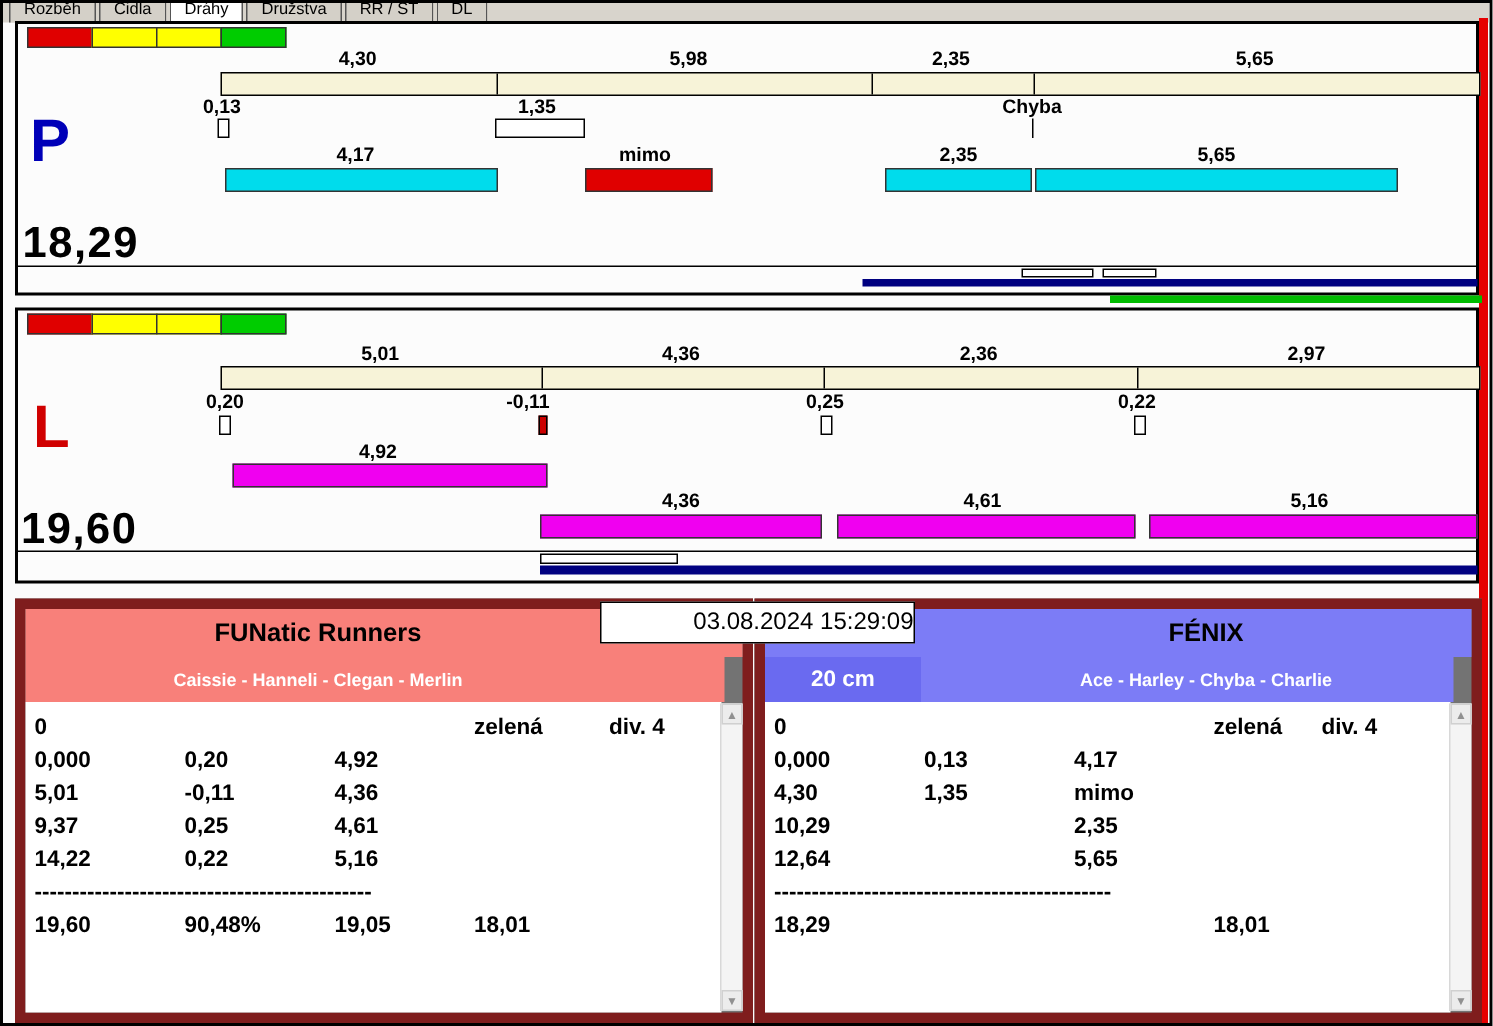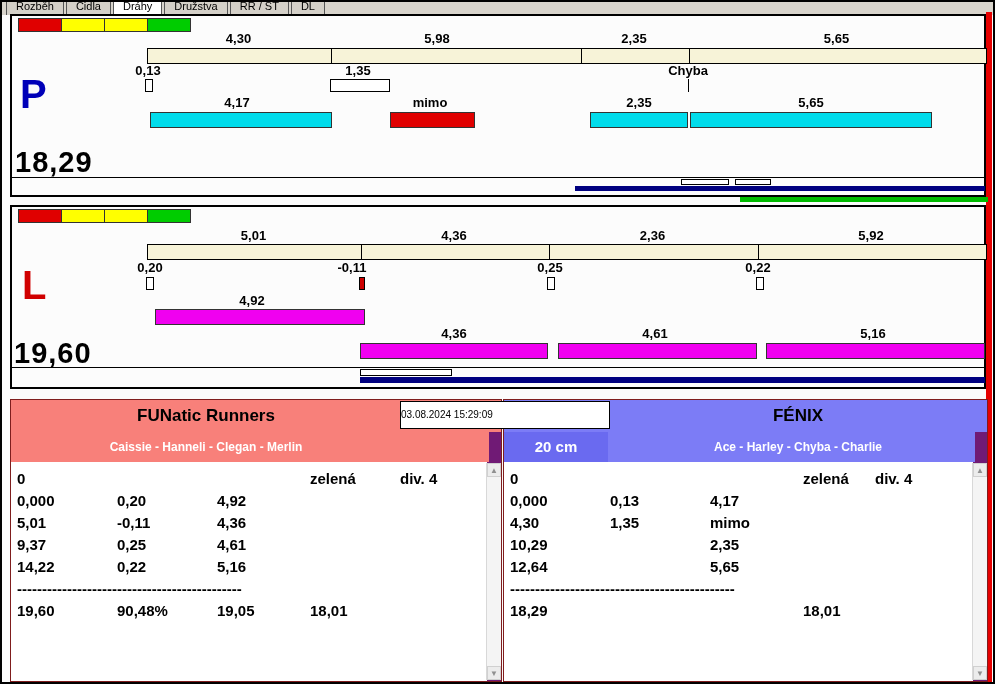--- a/index.html
+++ b/index.html
@@ -36,22 +36,22 @@
   .marker.wide { width:60px; } .marker.redm { background:#cc0000; width:6px; }
   .tick { position:absolute; width:1px; height:13px; background:#000; }
   .lane-letter { position:absolute; font-size:40px; font-weight:bold; line-height:1; }
   .lane-letter.p { color:#0000b8; } .lane-letter.l { color:#d00000; }
   .lane-total { position:absolute; font-size:29px; font-weight:bold; letter-spacing:1px; }
   .sepline { position:absolute; left:0; right:0; height:1px; background:#000; }
   .navy { position:absolute; background:#000080; }
   .outrect { position:absolute; background:#fff; border:1px solid #000; box-sizing:border-box; }
   .greenline { position:absolute; left:738px; top:195px; width:248px; height:5px; background:#00bb00; }
   
-  .footer-panel { position:absolute; top:397px; height:283px; background:#701a75;
-    border:1px solid #7f1d1d; box-sizing:border-box; }
+  .footer-panel { position:absolute; top:397px; height:283px; background:#737373;
+    border:7px solid #7f1d1d; box-sizing:border-box; }
   .fp-left { left:8px; width:492px; }
   .fp-right { left:501px; width:485px; }
   .fp-row1 { position:absolute; left:0; right:0; top:0; height:32px; }
   .fp-row2 { position:absolute; left:0; right:12px; top:32px; height:30px; }
   .fp-left .fp-row1, .fp-left .fp-row2 { background:#f8807a; }
   .fp-right .fp-row1, .fp-right .fp-row2 { background:#7c7cf6; }
   .team-title { position:absolute; top:0; height:32px; line-height:32px;
     font-size:17px; font-weight:bold; text-align:center; color:#000; }
   .team-members { position:absolute; top:0; height:30px; line-height:30px;
     font-size:12px; font-weight:bold; text-align:center; color:#fff; }
@@ -66,21 +66,21 @@
   .fp-right .t-row { grid-template-columns:100px 100px 93px 72px 1fr; }
   .t-cell { white-space:pre; overflow:visible; }
   .vscroll { position:absolute; right:0; top:63px; bottom:1px; width:14px;
     background:#f4f4f4; border-left:1px solid #d8d8d8; }
   .vscroll .arr { position:absolute; left:0; width:14px; height:14px;
     font-size:8px; line-height:14px; text-align:center; color:#909090;
     background:#ececec; border:1px solid #d0d0d0; box-sizing:border-box; }
   .vscroll .arr.up { top:0; } .vscroll .arr.down { bottom:0; }
   .datebox { position:absolute; left:398px; top:399px; width:210px; height:28px;
     background:#fff; border:1px solid #000; box-sizing:border-box;
-    font-size:10px; line-height:26px; text-align:left; z-index:5; }
+    font-size:16px; line-height:26px; text-align:right; z-index:5; }
 </style>
 </head>
 <body>
 
 <div class="screen">
 
   <div class="tabbar">
     <div class="tab">Rozběh</div>
     <div class="tab">Čidla</div>
     <div class="tab selected">Dráhy</div>
@@ -93,21 +93,21 @@
 
   <div class="panel" id="panelP">
     <div class="traffic">
       <span class="sq red"></span>
       <span class="sq yellow"></span>
       <span class="sq yellow"></span>
       <span class="sq green"></span>
     </div>
 
     <div class="lbl" style="left:135px;top:16px;width:183px">4,30</div>
-    <div class="lbl" style="left:300px;top:16px;width:250px">5,98</div>
+    <div class="lbl" style="left:322px;top:16px;width:250px">5,98</div>
     <div class="lbl" style="left:568px;top:16px;width:108px">2,35</div>
     <div class="lbl" style="left:676px;top:16px;width:297px">5,65</div>
 
     <div class="scale" style="left:135px;top:32px;width:838px">
       <i style="left:183px"></i>
         <i style="left:433px"></i>
         <i style="left:541px"></i>
     </div>
 
     <div class="lbl" style="left:104px;top:48px;width:64px">0,13</div>
@@ -143,21 +143,21 @@
     <div class="traffic">
       <span class="sq red"></span>
       <span class="sq yellow"></span>
       <span class="sq yellow"></span>
       <span class="sq green"></span>
     </div>
 
     <div class="lbl" style="left:135px;top:22px;width:213px">5,01</div>
     <div class="lbl" style="left:348px;top:22px;width:188px">4,36</div>
     <div class="lbl" style="left:536px;top:22px;width:209px">2,36</div>
-    <div class="lbl" style="left:745px;top:22px;width:228px">5,92</div>
+    <div class="lbl" style="left:745px;top:22px;width:228px">2,97</div>
 
     <div class="scale" style="left:135px;top:37px;width:838px">
       <i style="left:213px"></i>
         <i style="left:401px"></i>
         <i style="left:610px"></i>
     </div>
 
     <div class="lbl" style="left:106px;top:54px;width:64px">0,20</div>
     <div class="lbl" style="left:308px;top:54px;width:64px">-0,11</div>
     <div class="lbl" style="left:506px;top:54px;width:64px">0,25</div>

